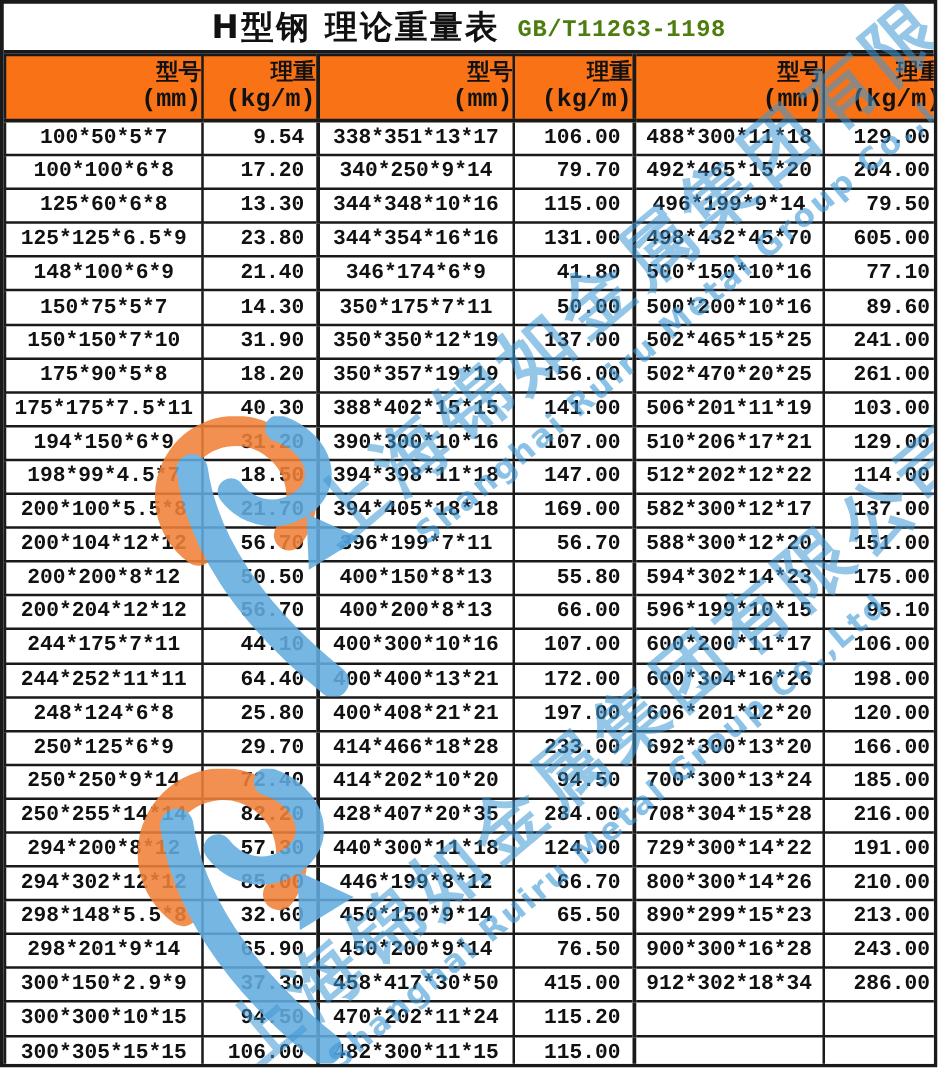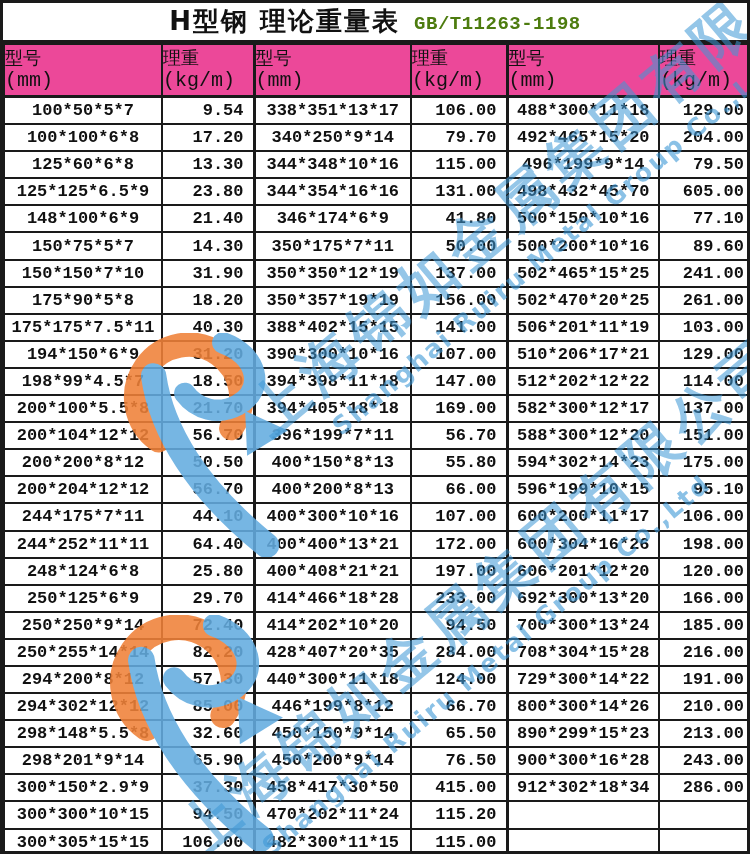--- a/index.html
+++ b/index.html
@@ -24,21 +24,21 @@
   }
   .title-std{
     font-family:"Liberation Mono",monospace;font-size:19px;font-weight:bold;color:#4d7c0f;
     margin-top:5px;letter-spacing:0.5px;
   }
   table{border-collapse:collapse;table-layout:fixed;width:750px;}
   th,td{border:2px solid var(--line);padding:0;color:#111;}
   th.sep-left,td.sep-left{border-left-width:3px;}
   thead th{
     height:50px;font-family:"DejaVu Sans","Liberation Sans",sans-serif;
-    font-weight:normal;text-align:left;vertical-align:middle;background:#ec4899;
+    font-weight:bold;text-align:right;vertical-align:middle;background:#f97316;
     border-bottom-width:3px;
   }
   thead .h-label{font-size:18px;line-height:1.25;}
   thead .h-unit{font-family:"Liberation Mono",monospace;font-size:20px;line-height:1.2;}
   tbody td{
     height:25.1px;font-size:17px;font-weight:bold;line-height:1;
     white-space:nowrap;overflow:hidden;background:#fff;
   }
   td.model{text-align:center;}
   td.weight{text-align:right;padding-right:9px;}

